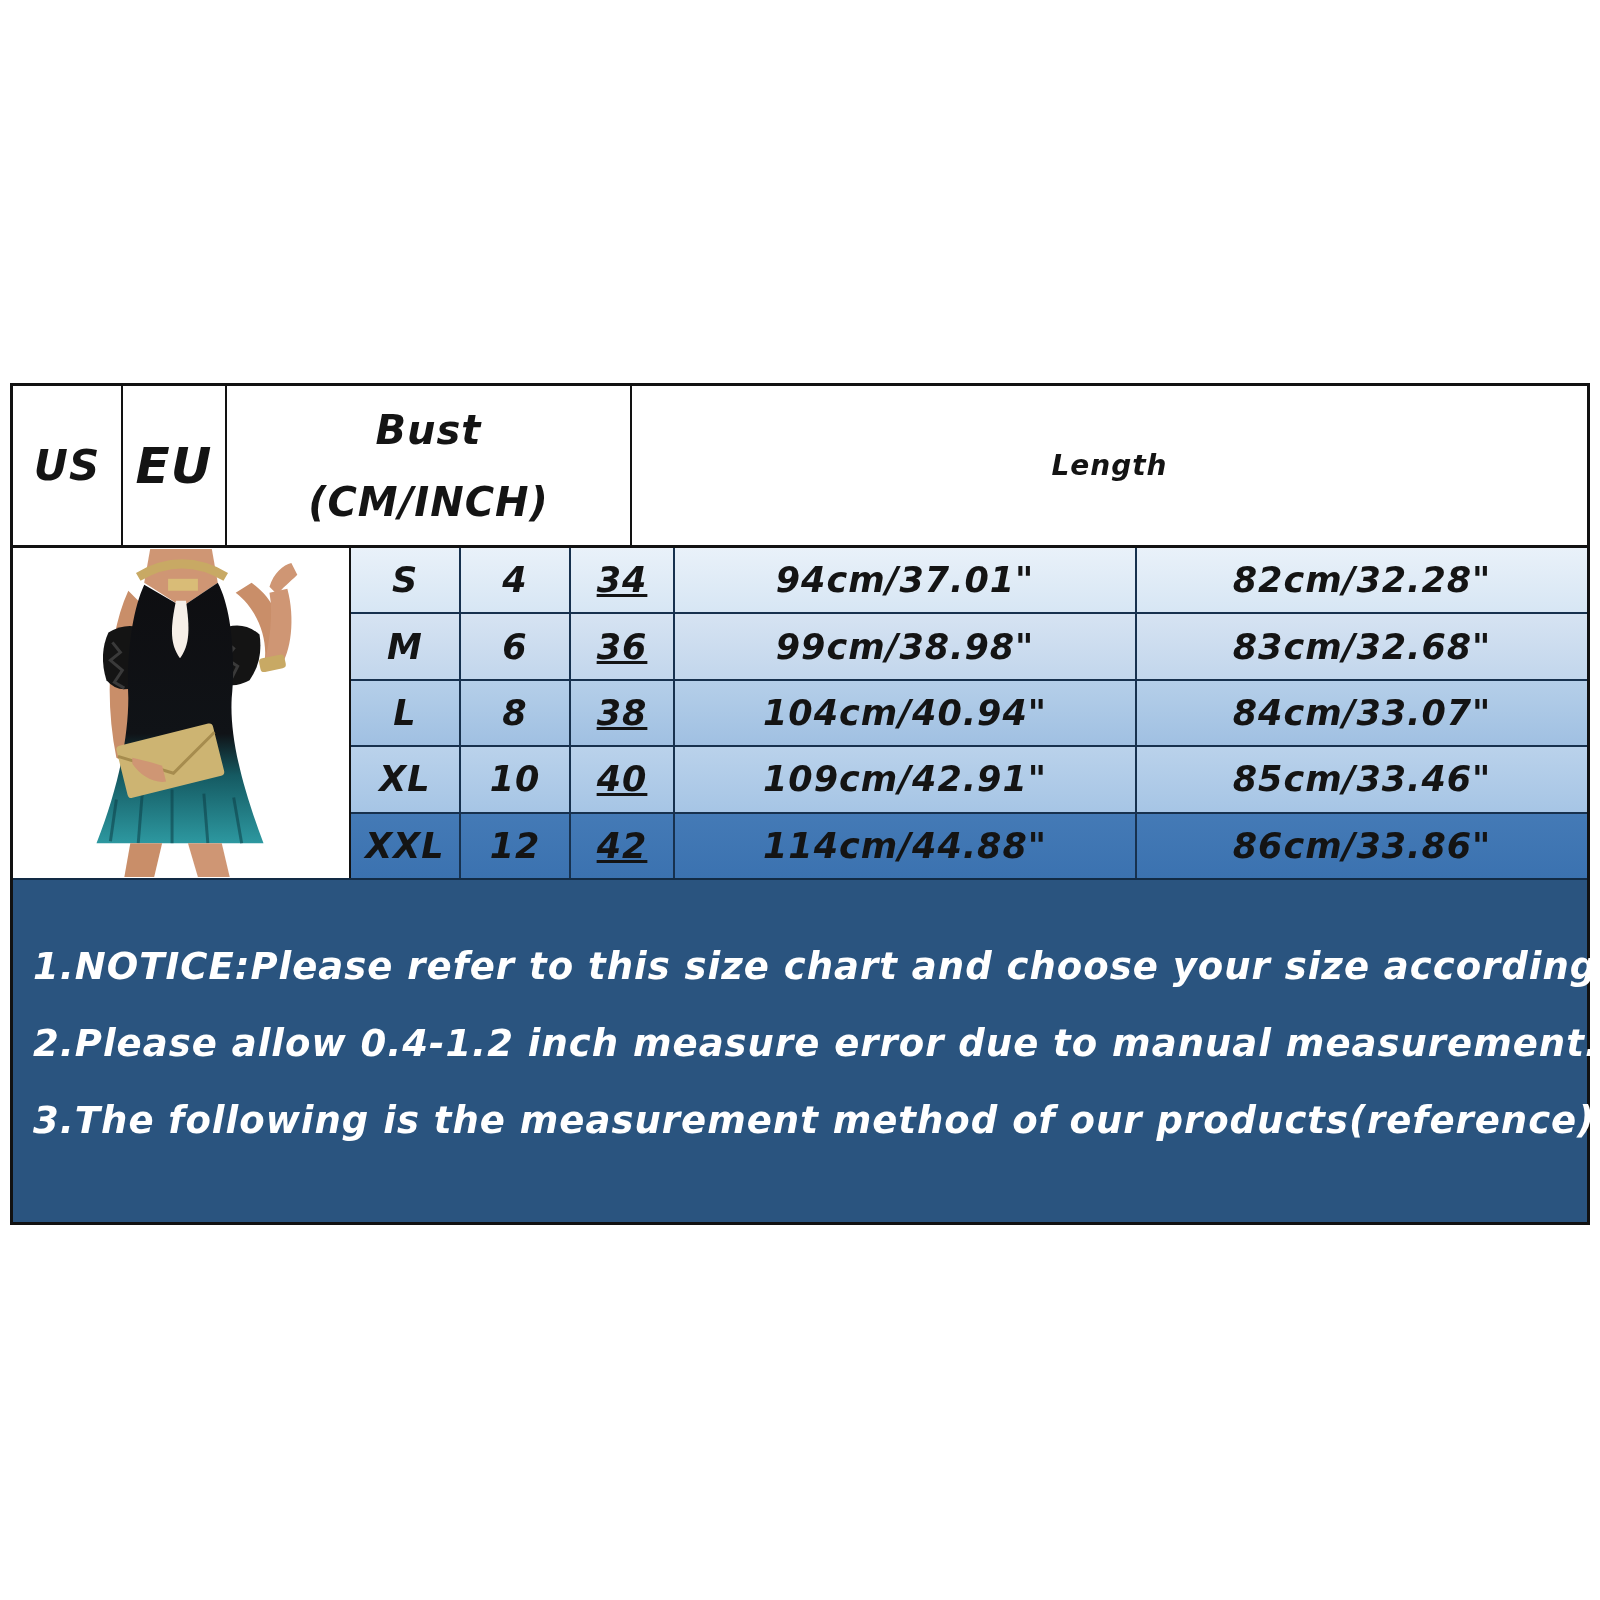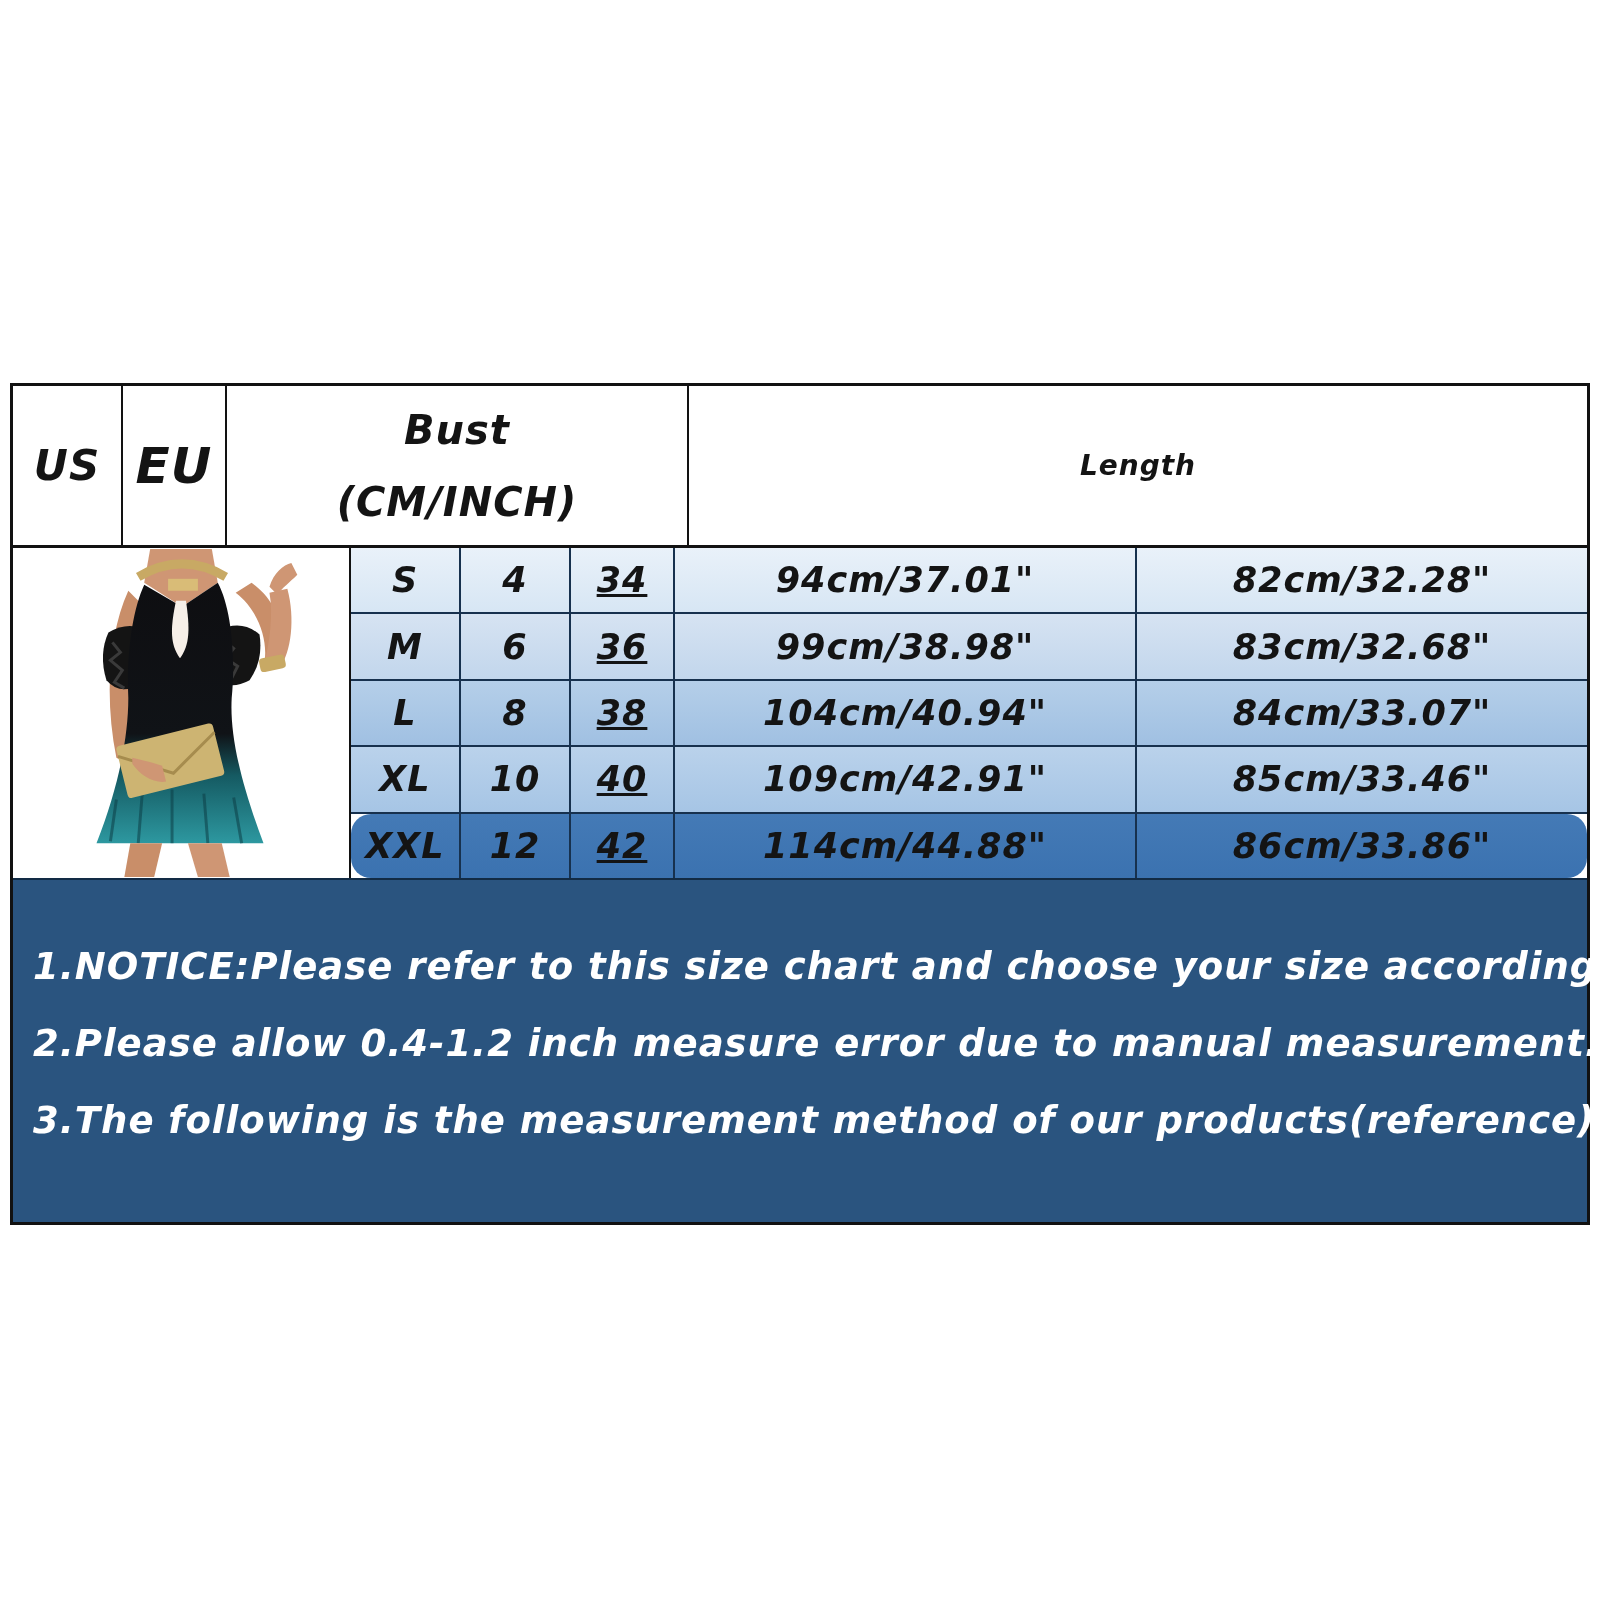--- a/index.html
+++ b/index.html
@@ -21,21 +21,21 @@
   }
   .hcell{
     box-sizing:border-box;border-right:2px solid #121212;
     display:flex;align-items:center;justify-content:center;
     font-weight:700;font-style:italic;letter-spacing:1px;
   }
   .hcell:last-child{border-right:none;}
   .h-title{width:450px;font-size:44px;letter-spacing:3px;}
   .h-us{width:110px;font-size:42px;}
   .h-eu{width:104px;font-size:50px;}
-  .h-bust{width:462px;flex-direction:column;justify-content:center;gap:26px;font-size:40px;}
+  .h-bust{width:405px;flex-direction:column;justify-content:center;gap:26px;font-size:40px;}
   .h-length{flex:1;font-size:28px;}
   
   .bodyrow{flex:0 0 330px;height:330px;display:flex;}
   .img-cell{
     width:338px;flex:0 0 338px;box-sizing:border-box;
     border-right:2px solid #121212;background:#ffffff;position:relative;
   }
   .img-cell svg{position:absolute;inset:0;width:100%;height:100%;}
   .rows{flex:1;display:flex;flex-direction:column;}
   .trow{
@@ -50,21 +50,21 @@
   .tcell:last-child{border-right:none;}
   .c-size{width:110px;}
   .c-us{width:110px;}
   .c-eu{width:104px;text-decoration:underline;}
   .c-bust{width:462px;}
   .c-length{flex:1;}
   .row-s  {background:linear-gradient(180deg,#e9f1f9,#d7e6f4);}
   .row-m  {background:linear-gradient(180deg,#d6e3f2,#c2d6ec);}
   .row-l  {background:linear-gradient(180deg,#b5cfe9,#a0c0e2);}
   .row-xl {background:linear-gradient(180deg,#bad2eb,#a6c5e5);}
-  .row-xxl{background:linear-gradient(180deg,#447ab6,#3b72b0);background-color:#3b72b0;border-radius:20px;}
+  .row-xxl{background:linear-gradient(180deg,#447ab6,#3b72b0);background-color:#3b72b0;}
   
   .notice{
     flex:1;background:#2a547f;border-top:2px solid #122b45;
     display:flex;flex-direction:column;justify-content:center;
     gap:34px;padding:10px 20px 26px 20px;box-sizing:border-box;
   }
   .notice p{
     margin:0;text-align:center;color:#ffffff;
     font-weight:700;font-style:italic;font-size:37px;letter-spacing:1px;
     white-space:nowrap;

